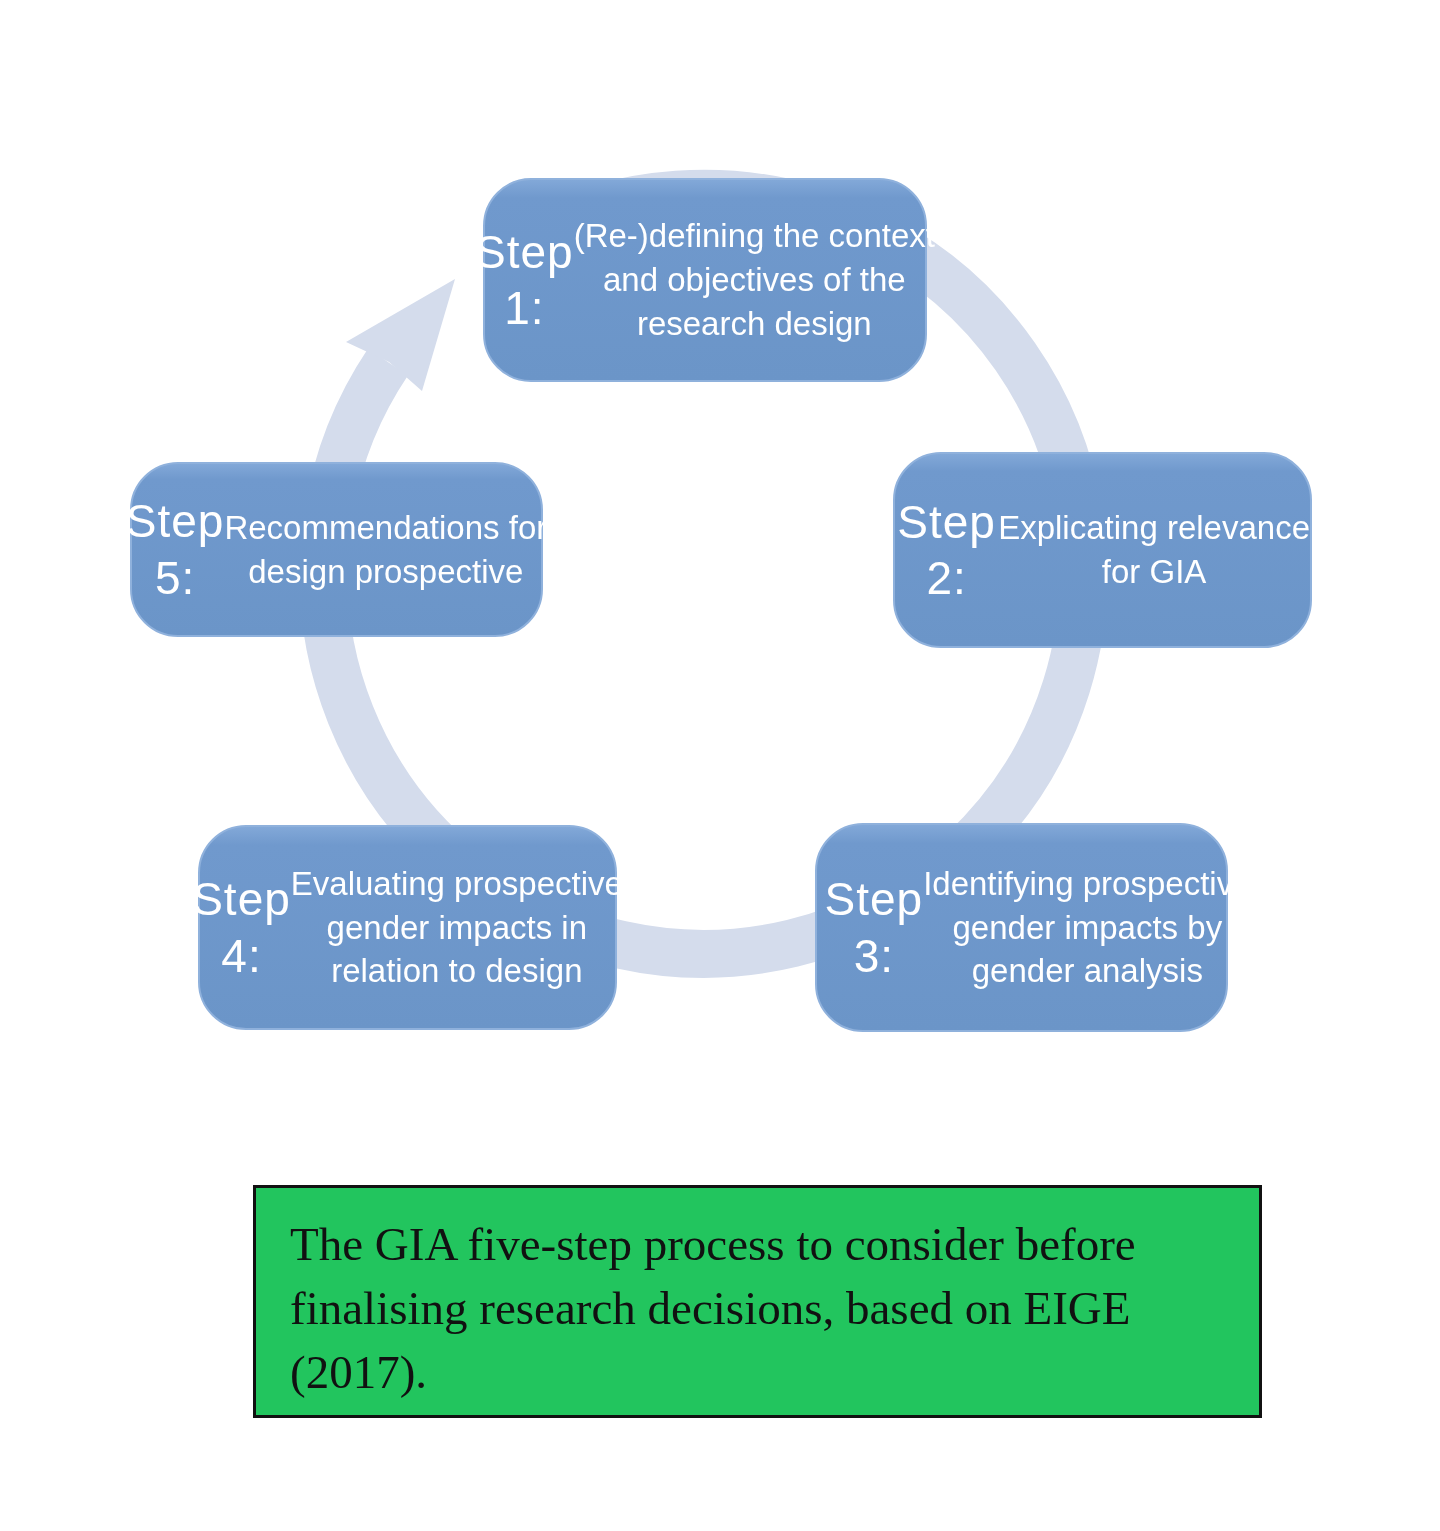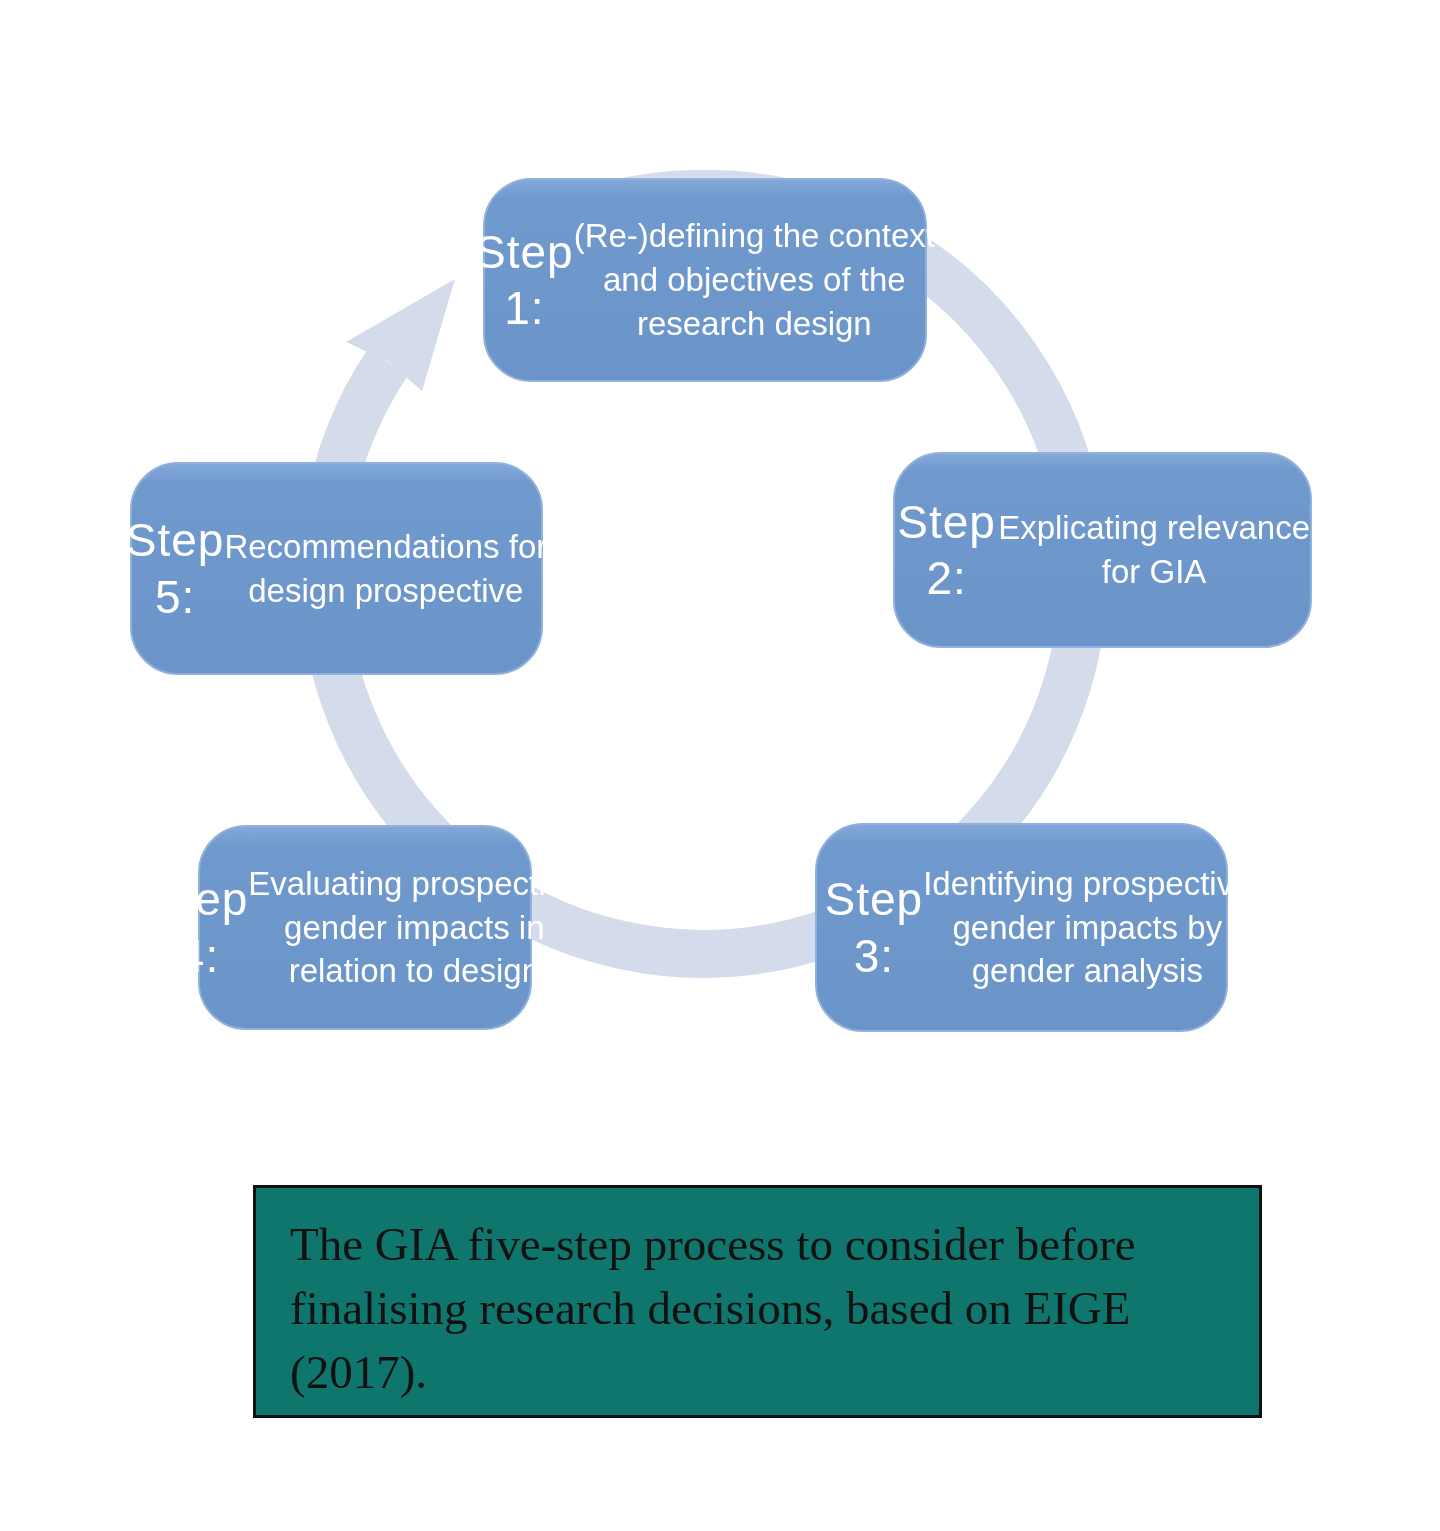--- a/index.html
+++ b/index.html
@@ -50,21 +50,21 @@
   }
   .caption-box {
     position: absolute;
     z-index: 1;
     left: 253px;
     top: 1185px;
     width: 1009px;
     height: 233px;
     box-sizing: border-box;
     border: 3px solid #111111;
-    background: #0f766e;
+    background: #22c55e;
     color: #111111;
     font-family: "Liberation Serif", serif;
     font-size: 47px;
     line-height: 64px;
     padding: 24px 0 0 34px;
   }
   .caption-line {
     display: block;
     white-space: nowrap;
   }
@@ -98,30 +98,30 @@
 
   <div class="step-box" style="left:815px; top:823px; width:413px; height:209px;padding-left:33px;">
     <div class="step-title">Step 3:</div>
     <div class="step-body">
       <span class="line">Identifying prospective</span>
       <span class="line">gender impacts by</span>
       <span class="line">gender analysis</span>
     </div>
   </div>
 
-  <div class="step-box" style="left:198px; top:825px; width:334px; height:205px;">
+  <div class="step-box" style="left:198px; top:825px; width:419px; height:205px;">
     <div class="step-title">Step 4:</div>
     <div class="step-body">
       <span class="line">Evaluating prospective</span>
       <span class="line">gender impacts in</span>
       <span class="line">relation to design</span>
     </div>
   </div>
 
-  <div class="step-box" style="left:130px; top:462px; width:413px; height:213px;">
+  <div class="step-box" style="left:130px; top:462px; width:413px; height:175px;">
     <div class="step-title">Step 5:</div>
     <div class="step-body">
       <span class="line">Recommendations for</span>
       <span class="line">design prospective</span>
     </div>
   </div>
 
   <div class="caption-box">
     <span class="caption-line">The GIA five-step process to consider before</span>
     <span class="caption-line">finalising research decisions, based on EIGE</span>

